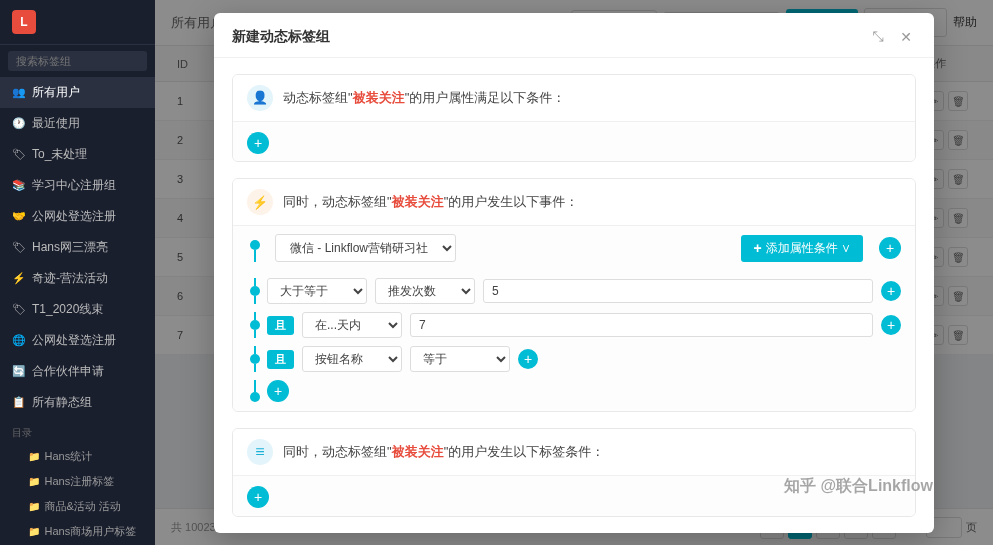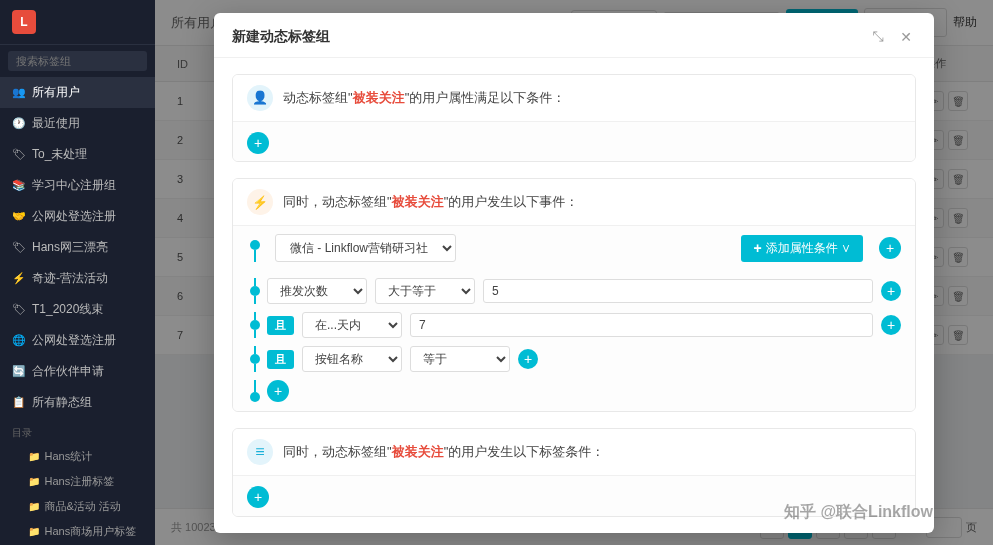--- a/index.html
+++ b/index.html
@@ -125,21 +125,21 @@
 
     
     .sub-conditions { padding: 4px 14px 10px; background: #fdfdfd; }
     .sub-select { border: 1px solid #ddd; border-radius: 3px; padding: 4px 8px; font-size: 12px; color: #444; background: #fff; outline: none; min-width: 100px; }
     .sub-input { border: 1px solid #ddd; border-radius: 3px; padding: 4px 8px; font-size: 12px; color: #444; background: #fff; outline: none; min-width: 60px; flex: 1; }
     .sub-add-btn { width: 20px; height: 20px; background: #00bcd4; border-radius: 50%; display: flex; align-items: center; justify-content: center; color: white; font-size: 14px; cursor: pointer; border: none; flex-shrink: 0; }
     .cond-row { display: flex; align-items: center; gap: 8px; }
     .badge-and { background: #00bcd4; color: white; border-radius: 3px; padding: 2px 8px; font-size: 11px; font-weight: bold; cursor: pointer; white-space: nowrap; }
 
     
-    .watermark { position: absolute; bottom: 22px; right: 60px; font-size: 16px; color: rgba(0,0,0,0.35); font-weight: bold; pointer-events: none; z-index: 200; }
+    .watermark { position: absolute; bottom: 48px; right: 60px; font-size: 16px; color: rgba(0,0,0,0.35); font-weight: bold; pointer-events: none; z-index: 200; }
   </style>
 </head>
 <body>
 
 <div class="app-container" style="position:relative;">
 
   <div class="sidebar">
     <div class="sidebar-logo">
       <div class="logo-icon">L</div>
     </div>
@@ -464,24 +464,24 @@
             <div class="sub-conditions">
 
               <div style="display:flex;align-items:center;gap:0;padding:4px 0;">
                 <div style="display:flex;flex-direction:column;align-items:center;width:16px;align-self:stretch;margin-right:4px;">
                   <div style="flex:1;width:2px;background:#00bcd4;"></div>
                   <div style="width:10px;height:10px;background:#00bcd4;border-radius:50%;flex-shrink:0;"></div>
                   <div style="flex:1;width:2px;background:#00bcd4;"></div>
                 </div>
                 <div class="cond-row" style="flex:1;">
                   <select class="sub-select">
-                    <option>推发次数</option>
+                    <option>大于等于</option>
                   </select>
                   <select class="sub-select">
-                    <option>大于等于</option>
+                    <option>推发次数</option>
                   </select>
                   <input class="sub-input" type="text" value="5" style="">
                   <button class="sub-add-btn">+</button>
                 </div>
               </div>
 
               <div style="display:flex;align-items:center;gap:0;padding:4px 0;">
                 <div style="display:flex;flex-direction:column;align-items:center;width:16px;align-self:stretch;margin-right:4px;">
                   <div style="flex:1;width:2px;background:#00bcd4;"></div>
                   <div style="width:10px;height:10px;background:#00bcd4;border-radius:50%;flex-shrink:0;"></div>

